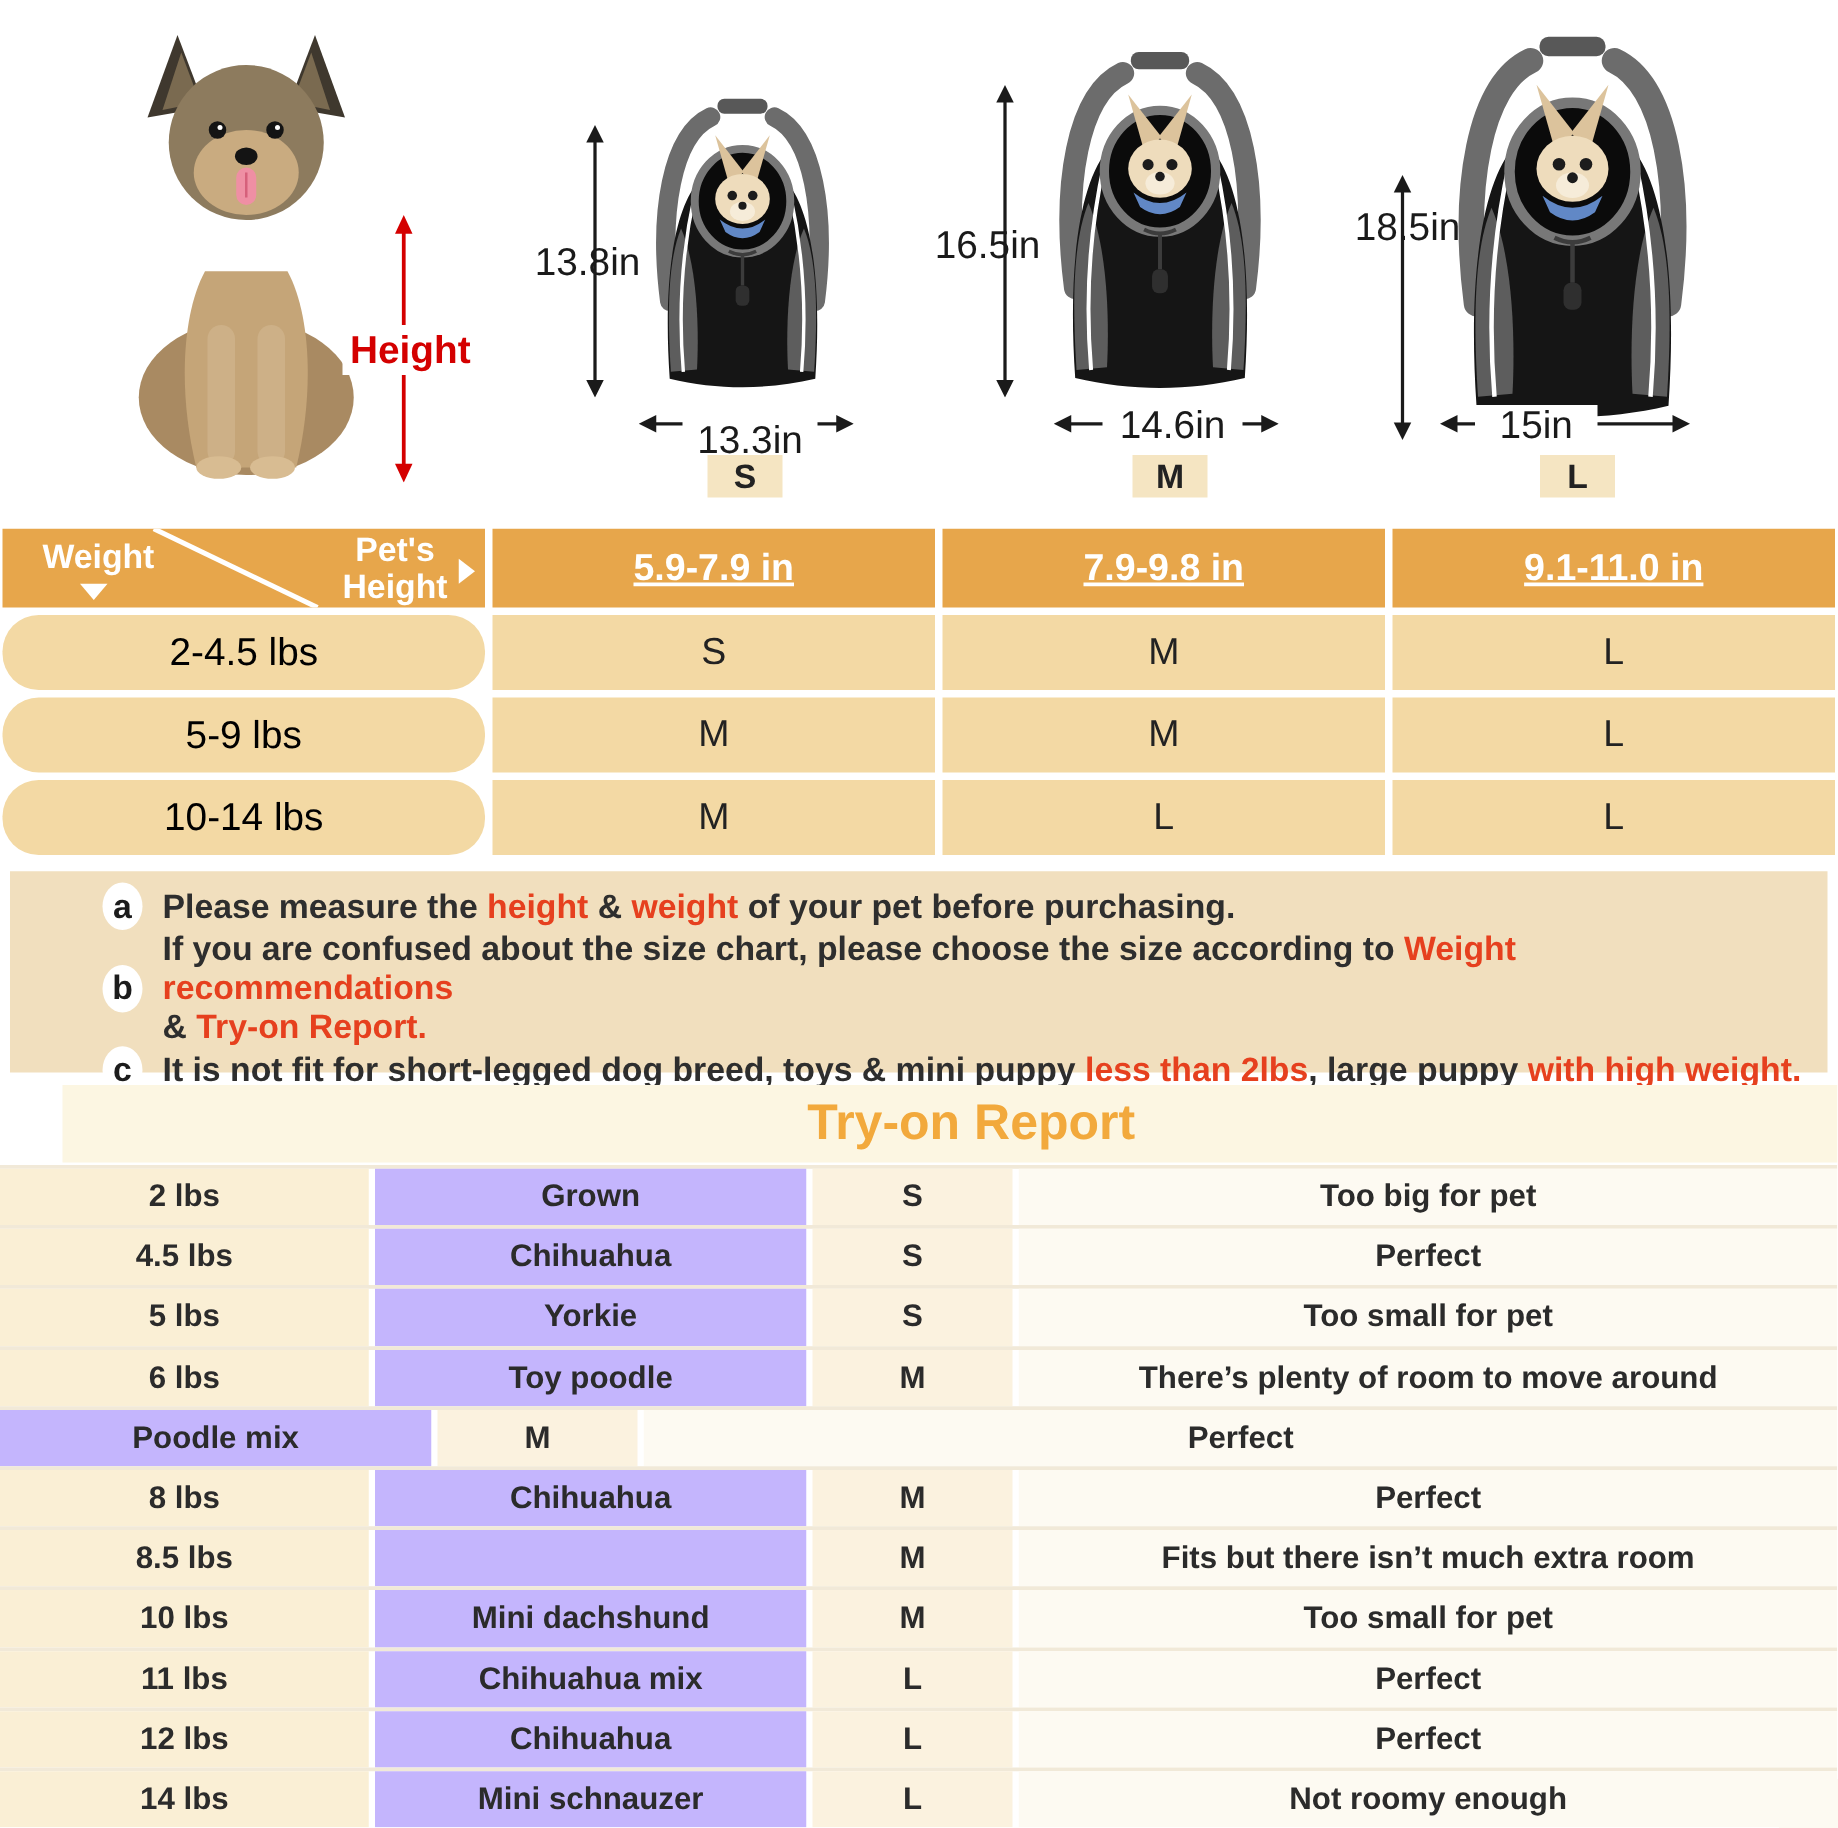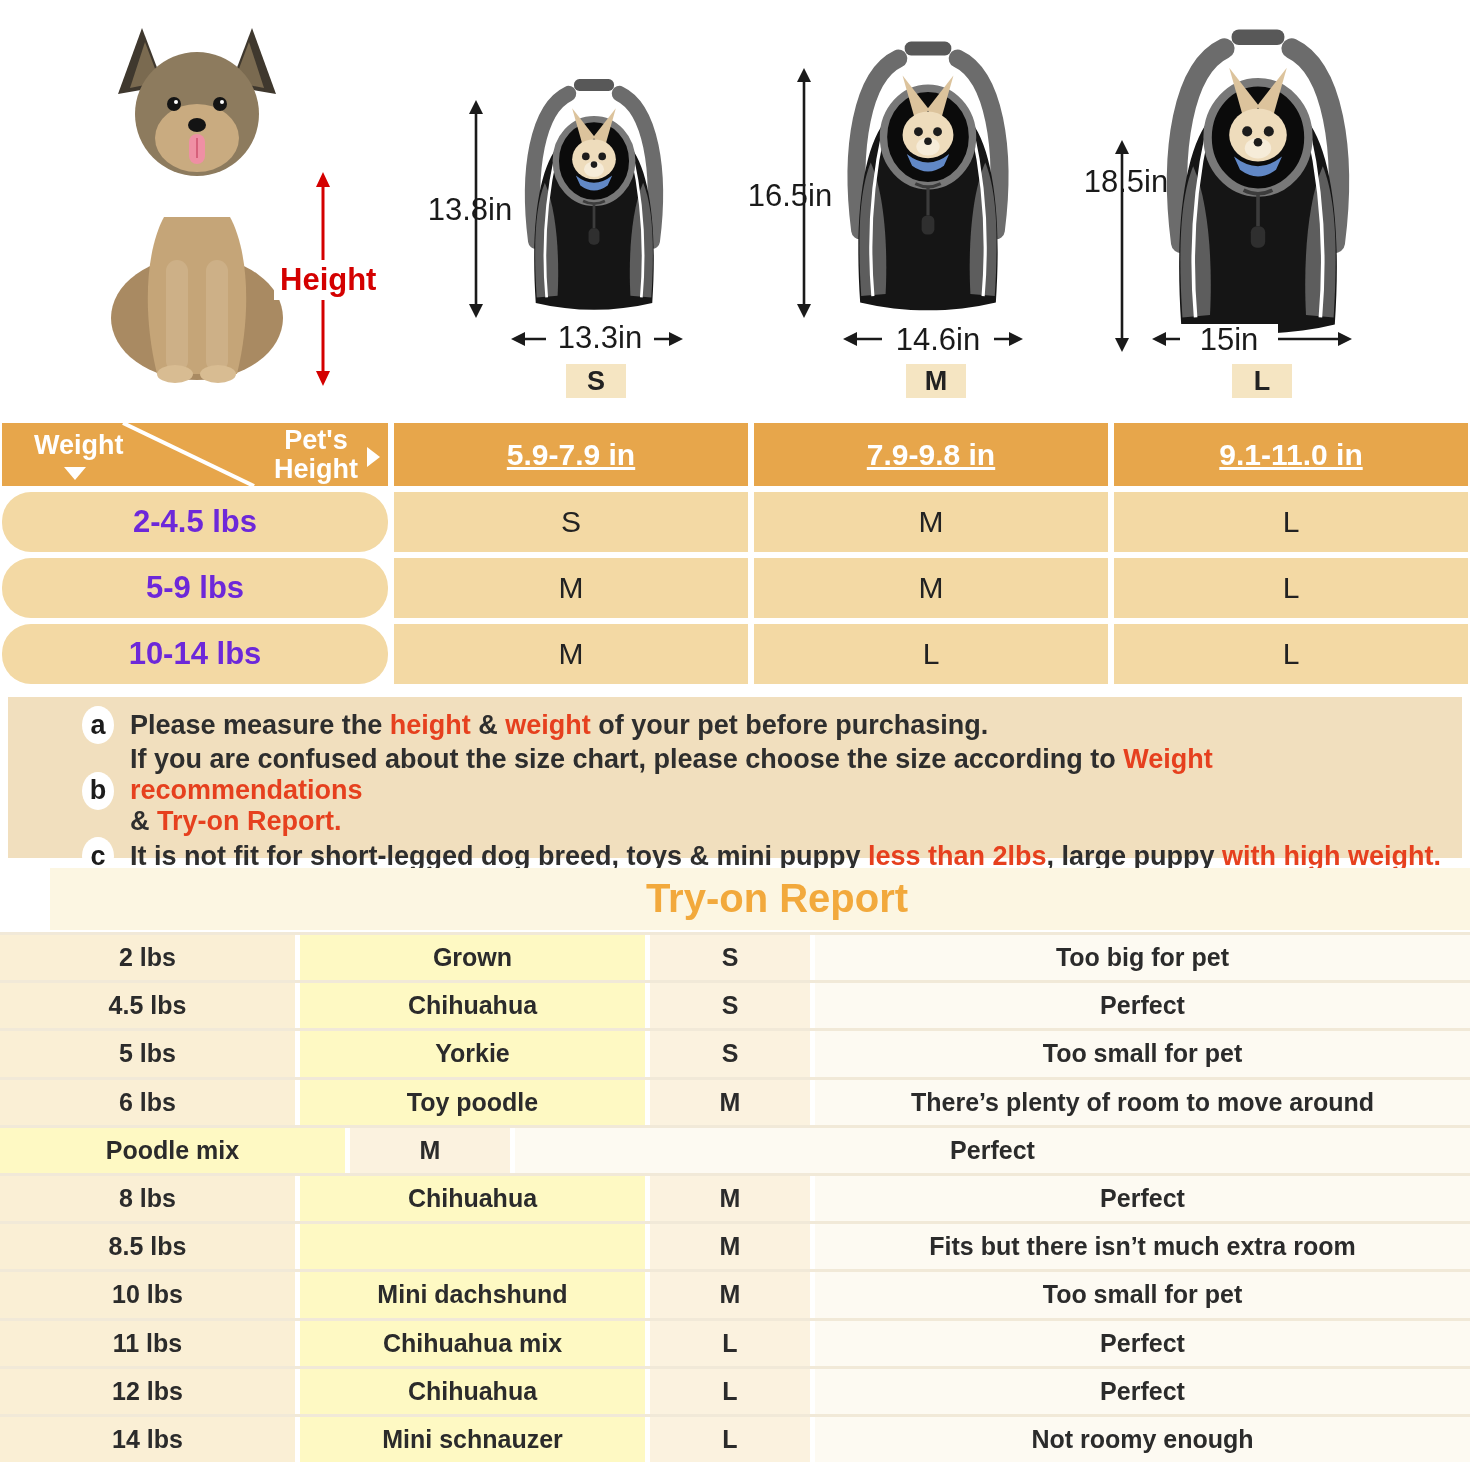--- a/index.html
+++ b/index.html
@@ -21,41 +21,41 @@
   .corner .w{position:absolute;left:32px;top:7px;color:#fff;font-weight:700;font-size:27px;}
   .corner .w-tri{position:absolute;left:62px;top:44px;width:0;height:0;
                  border-left:11px solid transparent;border-right:11px solid transparent;border-top:13px solid #fff;}
   .corner .ph{position:absolute;right:30px;top:3px;color:#fff;font-weight:700;font-size:27px;
               text-align:center;line-height:29px;}
   .corner .ph-tri{position:absolute;right:8px;top:24px;width:0;height:0;
                   border-top:10px solid transparent;border-bottom:10px solid transparent;border-left:13px solid #fff;}
   .chart-head-cell{flex:1;background:var(--header-orange,#E7A64B);color:#fff;font-size:30px;font-weight:700;
                    display:flex;align-items:center;justify-content:center;text-decoration:underline;}
   .chart-row{display:flex;gap:6px;height:60px;margin-top:6px;}
-  .chart-row .label{width:386px;min-width:386px;background:var(--table-row-tan,#F3D9A4);font-weight:700;
-                    font-size:31px;color:#6d28d9;display:flex;align-items:center;justify-content:center;border-radius:29px;}
+  .chart-row .label{width:386px;min-width:386px;background:var(--table-row-tan,#F3D9A4);font-weight:400;
+                    font-size:31px;color:#000000;display:flex;align-items:center;justify-content:center;border-radius:29px;}
   .chart-row .val{flex:1;background:var(--table-row-tan,#F3D9A4);font-size:30px;font-weight:500;color:#222;
                   display:flex;align-items:center;justify-content:center;}
   
   .notes{position:absolute;left:8px;top:697px;width:1454px;height:161px;background:var(--notes-bg,#F1DFBE);
          box-sizing:border-box;padding:9px 18px 9px 74px;display:flex;flex-direction:column;justify-content:space-between;}
   .note{display:flex;gap:16px;align-items:center;}
   .note .badge{width:32px;height:38px;min-width:32px;background:#fff;border-radius:50%;
                display:flex;align-items:center;justify-content:center;font-size:27px;font-weight:700;color:#1c1c1c;}
   .note .txt{font-size:27px;font-weight:700;color:#2e2e2e;line-height:31px;}
   .red{color:var(--accent-red,#E6401E);}
   
   .tryon-title{position:absolute;left:8px;top:868px;width:1454px;height:62px;background:#FCF6E2;
                color:var(--tryon-title,#F2A93C);font-size:40px;font-weight:700;text-align:center;line-height:60px;margin-left:42px;}
   .tryon{position:absolute;left:0;top:932px;width:1470px;height:530px;display:flex;flex-direction:column;}
   .t-row{flex:1;display:flex;border-top:3px solid #F1E9D8;box-sizing:border-box;}
   .t-row .c{display:flex;align-items:center;justify-content:center;font-size:25px;font-weight:700;
             color:#2b2b2b;margin-right:5px;}
   .t-row .c.w{width:295px;background:#FAEFD5;}
-  .t-row .c.b{width:345px;background:#fef9c3;}
+  .t-row .c.b{width:345px;background:#c4b5fd;}
   .t-row .c.s{width:160px;background:#FBF2DF;}
   .t-row .c.cm{flex:1;background:#FDFAF2;margin-right:0;}
 </style>
 </head>
 <body>
 
 <svg width="0" height="0" style="position:absolute" aria-hidden="true">
   <defs>
     <g id="bp">
       <path d="M72 28 C38 44 26 112 36 190" stroke="#6c6c6c" stroke-width="17" fill="none" stroke-linecap="round"></path>
@@ -120,21 +120,21 @@
     <line x1="10" y1="12" x2="10" y2="206" stroke="#1a1a1a" stroke-width="2.6"></line>
     <polygon points="10,0 3,14 17,14" fill="#1a1a1a"></polygon>
     <polygon points="10,218 3,204 17,204" fill="#1a1a1a"></polygon>
   </svg>
   <div class="dim" style="left:420px;top:194px;width:100px">13.8in</div>
   <svg class="arrow" style="left:511px;top:330px" width="172" height="18" viewBox="0 0 172 18">
     <line x1="12" y1="9" x2="160" y2="9" stroke="#1a1a1a" stroke-width="2.6"></line>
     <polygon points="0,9 14,2 14,16" fill="#1a1a1a"></polygon>
     <polygon points="172,9 158,2 158,16" fill="#1a1a1a"></polygon>
   </svg>
-  <div class="dim on-line" style="left:546px;top:322px;width:100px">13.3in</div>
+  <div class="dim on-line" style="left:546px;top:336px;width:100px">13.3in</div>
   <div class="size-badge" style="left:566px;top:364px">S</div>
 
   <svg class="abs" style="left:822px;top:26px" width="212" height="292" viewBox="0 0 200 270">
       <use href="#bp"></use>
     </svg>
   <svg class="arrow" style="left:794px;top:68px" width="20" height="250" viewBox="0 0 20 250">
     <line x1="10" y1="12" x2="10" y2="238" stroke="#1a1a1a" stroke-width="2.6"></line>
     <polygon points="10,0 3,14 17,14" fill="#1a1a1a"></polygon>
     <polygon points="10,250 3,236 17,236" fill="#1a1a1a"></polygon>
   </svg>

